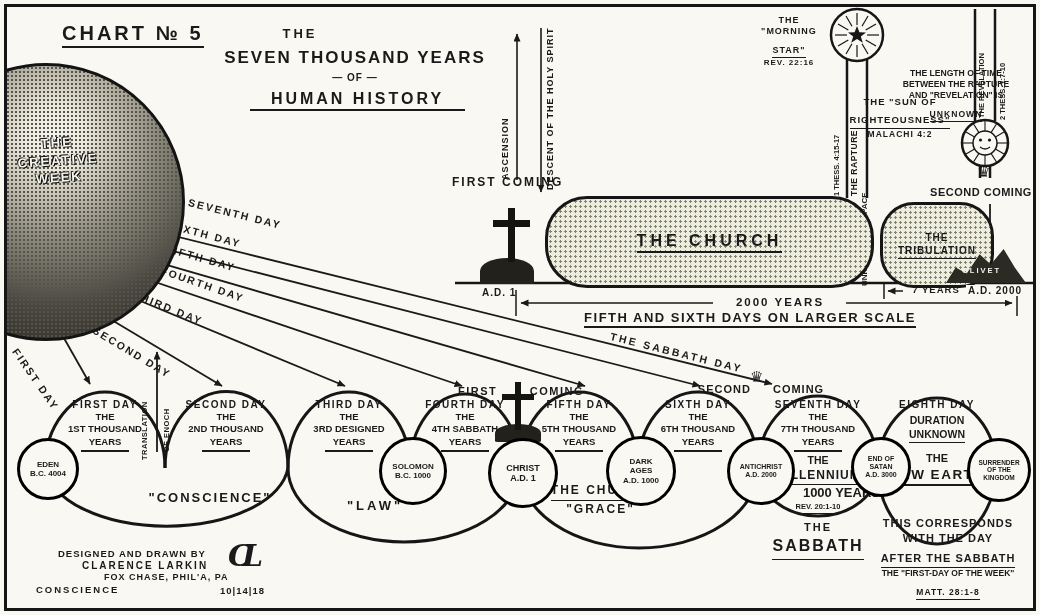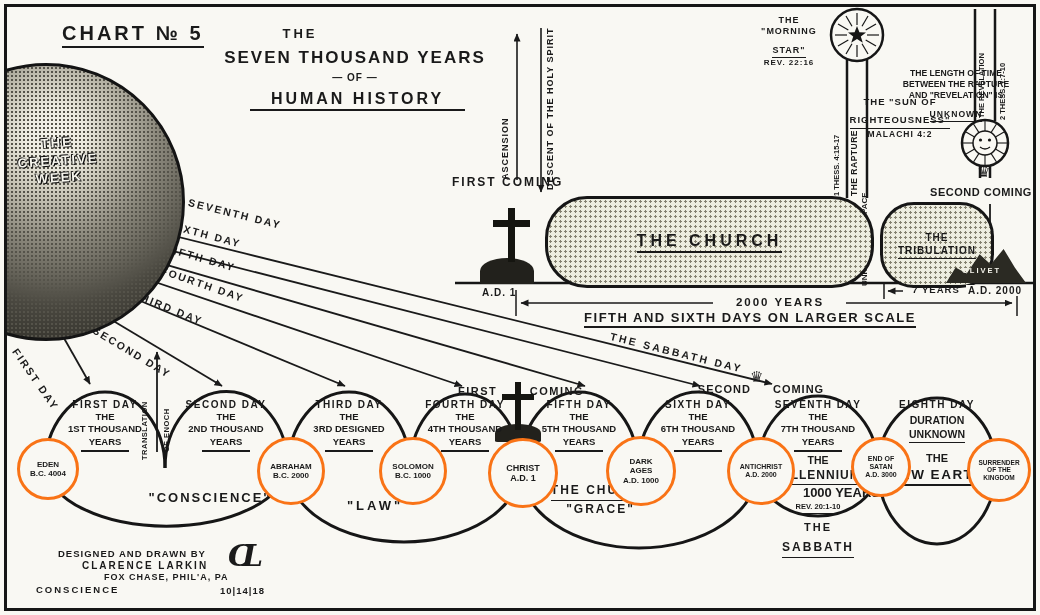--- a/index.html
+++ b/index.html
@@ -21,21 +21,21 @@
   .globe-label{position:absolute;left:10px;top:134px;width:96px;text-align:center;font-weight:700;
          font-size:13px;letter-spacing:2px;line-height:1.35;color:#f7f6ee;z-index:7;
          text-shadow:0 0 2px #111,1px 1px 0 #111,-1px -1px 0 #111;transform:rotate(-4deg);}
   .stipple{background-color:#ededdf;background-image:radial-gradient(#84816f 1px,transparent 1.35px);
          background-size:5px 5px;}
   .blob{border:3px solid #161616;}
   .ray-label{font-weight:700;font-size:10.5px;letter-spacing:2px;white-space:nowrap;transform-origin:left top;}
   .arch-label{position:absolute;width:124px;text-align:center;font-weight:700;font-size:9.5px;line-height:1.3;z-index:8;}
   .arch-label .day{font-size:10px;letter-spacing:1.5px;}
   .rule{width:48px;margin:2px auto;border-top:2px solid #1a1a1a;height:0;}
-  .circle{position:absolute;border:3px solid #f97316;border-radius:50%;background:#f9f8f3;
+  .circle{position:absolute;border:3px solid #000000;border-radius:50%;background:#f9f8f3;
           display:flex;flex-direction:column;align-items:center;justify-content:center;
           text-align:center;font-weight:700;line-height:1.15;z-index:9;}
   .crown{font-size:15px;line-height:1;z-index:10;}
   .mound{background:#22211c;border-radius:50% 50% 6% 6%;z-index:8;}
   .crossbar{background:#151510;z-index:9;}
   .olivet{background:#2b2a23;clip-path:polygon(0 100%,12% 58%,26% 74%,42% 22%,56% 50%,72% 8%,86% 58%,100% 100%);z-index:9;}
 </style>
 </head>
 <body>
 
@@ -260,21 +260,21 @@
   <div class="arch-label" style="left:287px;top:398px;">
     <div class="day">THIRD DAY</div>
     <div>THE</div>
     <div>3RD DESIGNED</div>
     <div>YEARS</div>
     <div class="rule"></div>
   </div>
   <div class="arch-label" style="left:403px;top:398px;">
     <div class="day">FOURTH DAY</div>
     <div>THE</div>
-    <div>4TH THOUSAND</div>
+    <div>4TH SABBATH</div>
     <div>YEARS</div>
     <div class="rule"></div>
   </div>
   <div class="arch-label" style="left:517px;top:398px;">
     <div class="day">FIFTH DAY</div>
     <div>THE</div>
     <div>5TH THOUSAND</div>
     <div>YEARS</div>
     <div class="rule"></div>
   </div>
@@ -303,24 +303,20 @@
     <div style="font-size:10.5px;margin-top:3px;">DURATION</div>
     <div style="font-size:10.5px;"><span class="un1">UNKNOWN</span></div>
     <div style="font-size:11px;margin-top:8px;">THE</div>
     <div style="font-size:13.5px;letter-spacing:1.5px;"><span class="un">NEW EARTH</span></div>
   </div>
 
   <div class="circle" style="left:17px;top:438px;width:56px;height:56px;font-size:8px;">
     <span>EDEN</span>
     <span>B.C. 4004</span>
   </div>
-  <div class="circle" style="left:257px;top:437px;width:62px;height:62px;font-size:8px;">
-    <span>ABRAHAM</span>
-    <span>B.C. 2000</span>
-  </div>
   <div class="circle" style="left:379px;top:437px;width:62px;height:62px;font-size:8px;">
     <span>SOLOMON</span>
     <span>B.C. 1000</span>
   </div>
   <div class="circle" style="left:488px;top:438px;width:64px;height:64px;font-size:9px;">
     <span>CHRIST</span>
     <span>A.D. 1</span>
   </div>
   <div class="circle" style="left:606px;top:436px;width:64px;height:64px;font-size:8px;">
     <span>DARK</span>
@@ -343,21 +339,28 @@
   </div>
 
   <div class="ab tx ctr" style="left:130px;top:490px;width:160px;font-size:13px;letter-spacing:2px;z-index:8;">"CONSCIENCE"</div>
   <div class="ab tx ctr" style="left:315px;top:498px;width:120px;font-size:13px;letter-spacing:3px;z-index:8;">"LAW"</div>
   <div class="ab ctr" style="left:528px;top:482px;width:145px;z-index:8;line-height:1.4;">
     <div style="font-size:12px;"><span class="tx un1" style="font-size:12px;letter-spacing:2px;">THE CHURCH</span></div>
     <div class="tx" style="font-size:12px;letter-spacing:2px;">"GRACE"</div>
   </div>
   <div class="ab ctr" style="left:758px;top:520px;width:120px;z-index:8;line-height:1.4;">
     <div class="tx" style="font-size:11px;letter-spacing:2px;">THE</div>
-    <div><span class="tx un1" style="font-size:12px;letter-spacing:2px;">SABBATH</span></div>
+    <div><span class="tx un1" style="font-size:16px;letter-spacing:2px;">SABBATH</span></div>
+  </div>
+  <div class="ab ctr" style="left:860px;top:516px;width:176px;z-index:8;line-height:1.35;">
+    <div class="tx" style="font-size:11px;">THIS CORRESPONDS</div>
+    <div class="tx" style="font-size:11px;">WITH THE DAY</div>
+    <div><span class="tx un1" style="font-size:11px;">AFTER THE SABBATH</span></div>
+    <div class="tx" style="font-size:8.5px;letter-spacing:0;">THE "FIRST-DAY OF THE WEEK"</div>
+    <div><span class="tx un1" style="font-size:8.5px;">MATT. 28:1-8</span></div>
   </div>
 
   <div class="ab tx" style="left:58px;top:548px;font-size:9.5px;">DESIGNED AND DRAWN BY</div>
   <div class="ab tx" style="left:82px;top:560px;font-size:10px;letter-spacing:2px;">CLARENCE LARKIN</div>
   <div class="ab tx" style="left:104px;top:572px;font-size:9px;">FOX CHASE, PHIL'A, PA</div>
   <div class="ab tx" style="left:36px;top:584px;font-size:9.5px;letter-spacing:2px;">CONSCIENCE</div>
   <div class="ab" style="left:228px;top:538px;font-family:'DejaVu Serif',serif;font-style:italic;font-weight:700;font-size:30px;letter-spacing:-10px;color:#1a1a1a;">CL</div>
   <div class="ab tx" style="left:220px;top:585px;font-size:9.5px;">10|14|18</div>
 
   <div class="frame"></div>

